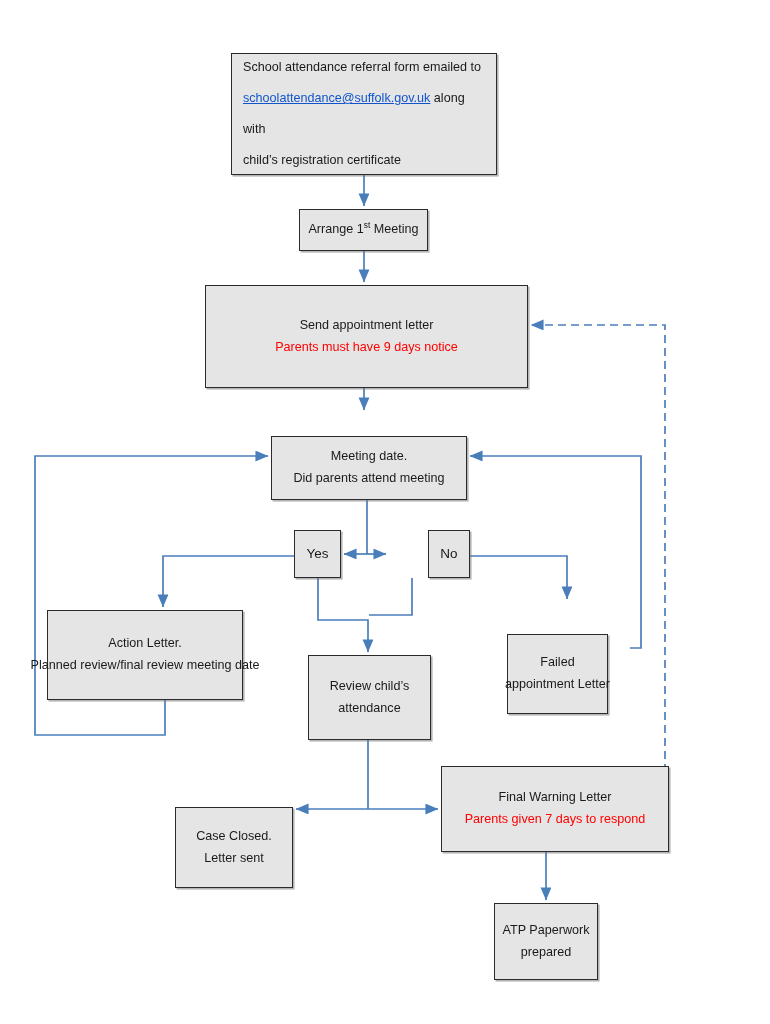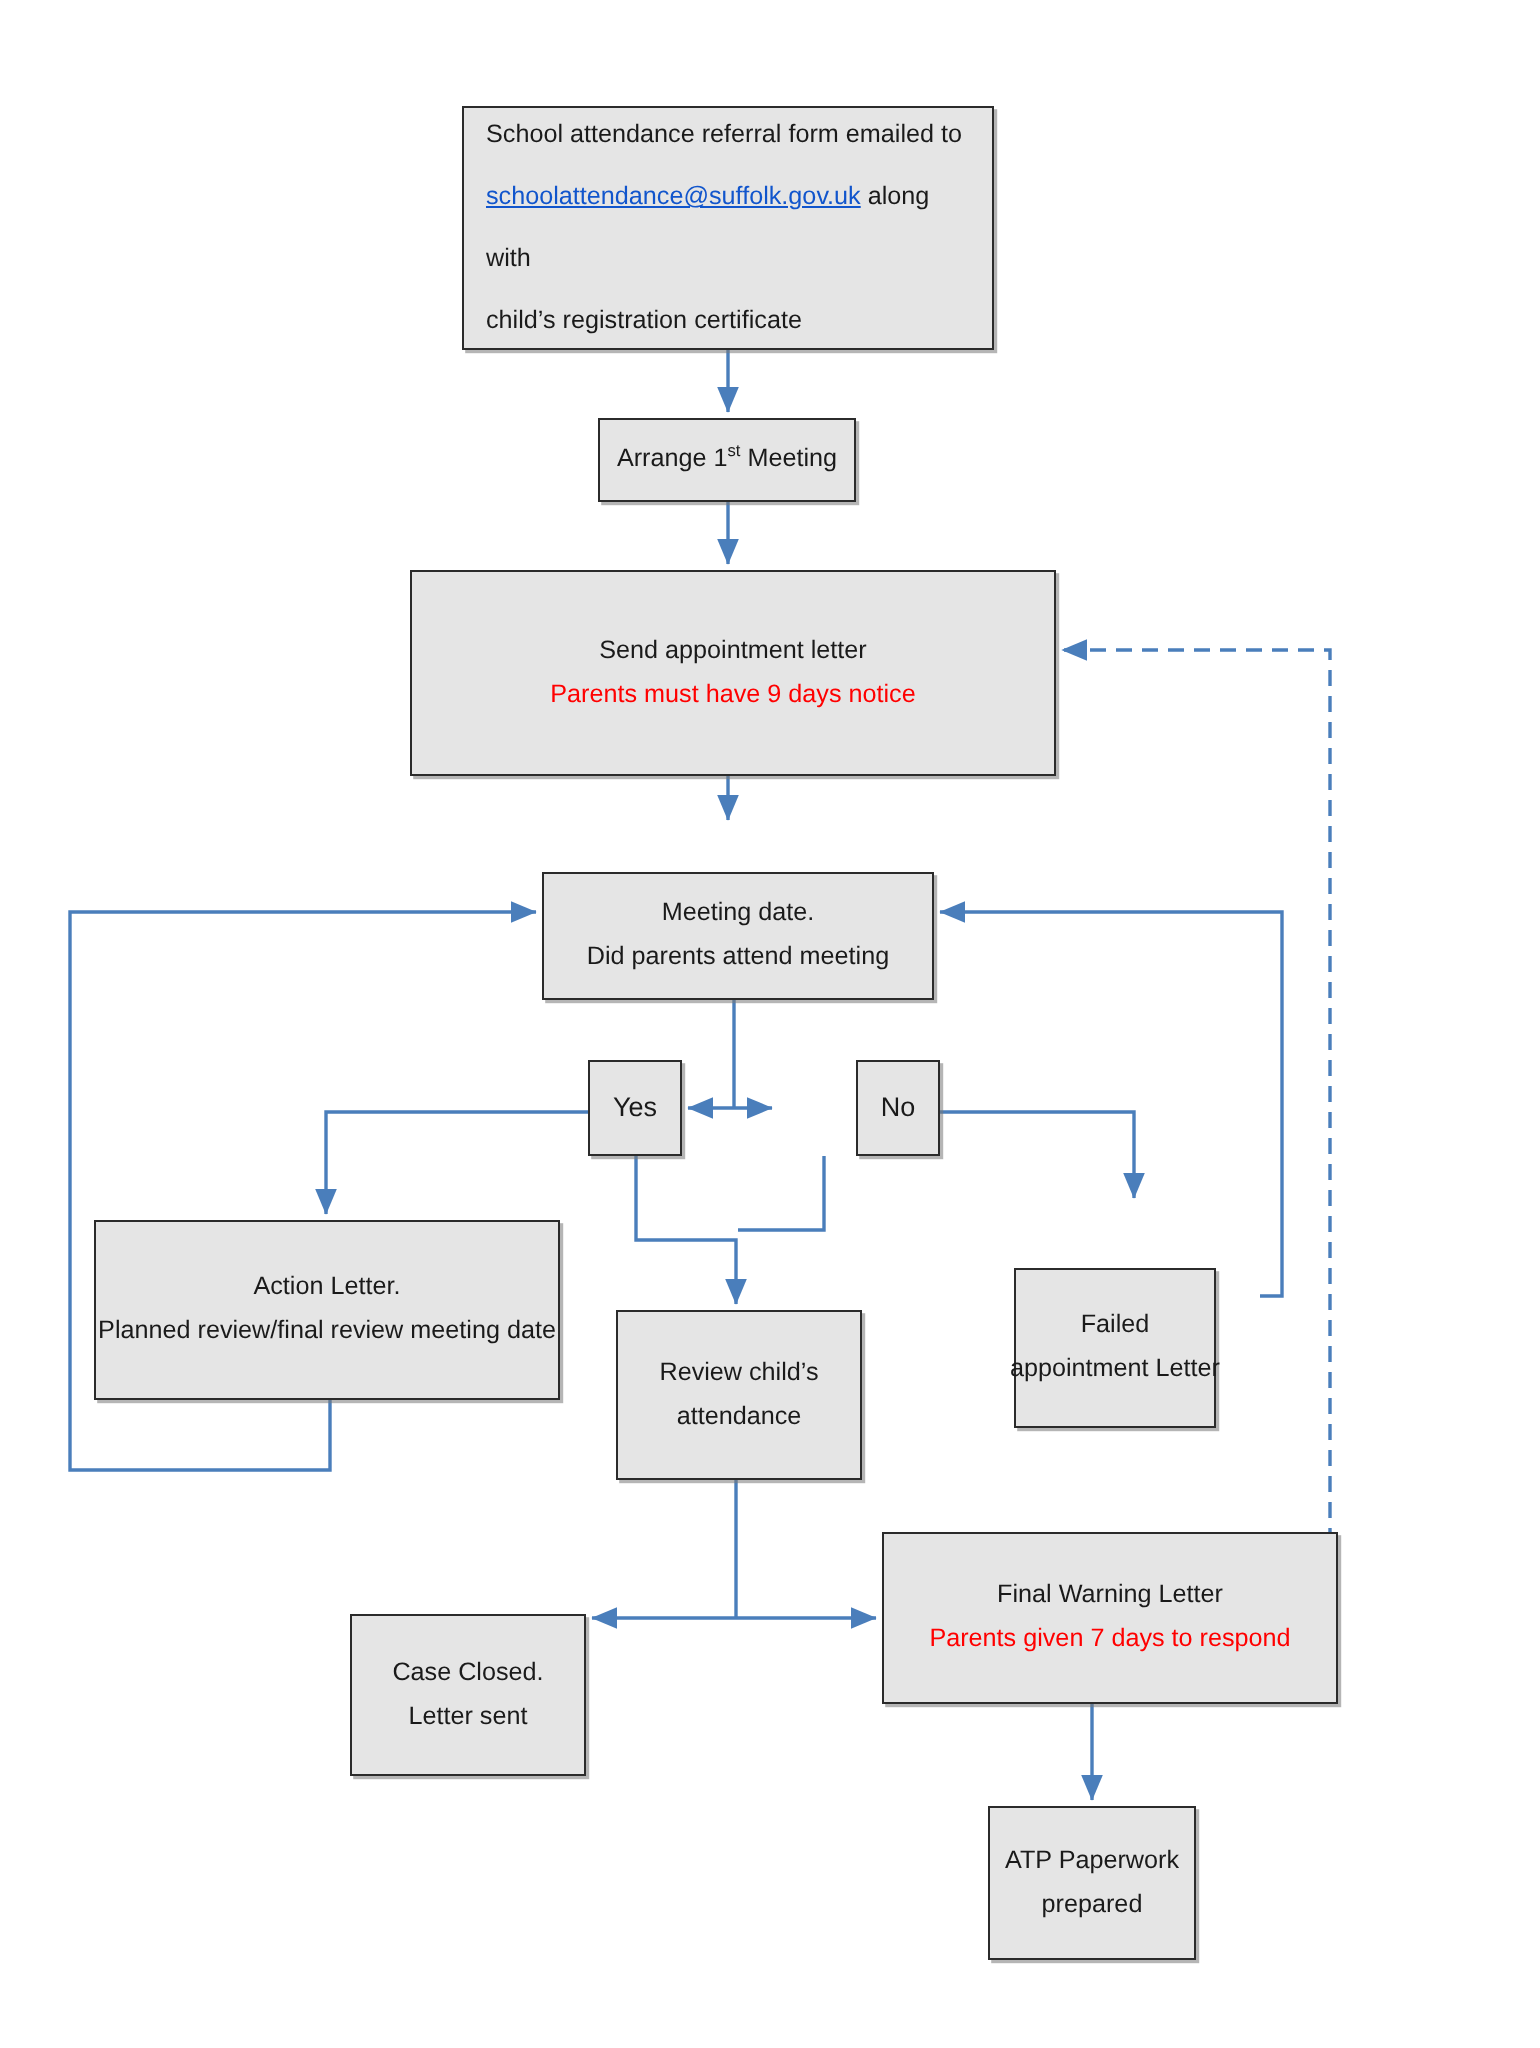--- a/index.html
+++ b/index.html
@@ -143,21 +143,21 @@
   </div>
 
   <div class="node-box" style="left:294px; top:530px; width:47px; height:48px; font-size:13.5px;text-align:center;">
     <span class="node-line">Yes</span>
   </div>
 
   <div class="node-box" style="left:389px; top:530px; width:42px; height:48px; font-size:13.5px;margin-left:39px;">
     <span class="node-line">No</span>
   </div>
 
-  <div class="node-box" style="left:47px; top:610px; width:233px; height:90px;text-align:right;">
+  <div class="node-box" style="left:47px; top:610px; width:196px; height:90px;text-align:right;">
     <span class="node-line">Action Letter.</span>
     <span class="node-line">Planned review/final review meeting date</span>
   </div>
 
   <div class="node-box" style="left:308px; top:655px; width:123px; height:85px;">
     <span class="node-line">Review child’s</span>
     <span class="node-line">attendance</span>
   </div>
 
   <div class="node-box" style="left:507px; top:602px; width:101px; height:80px;margin-top:32px;">

